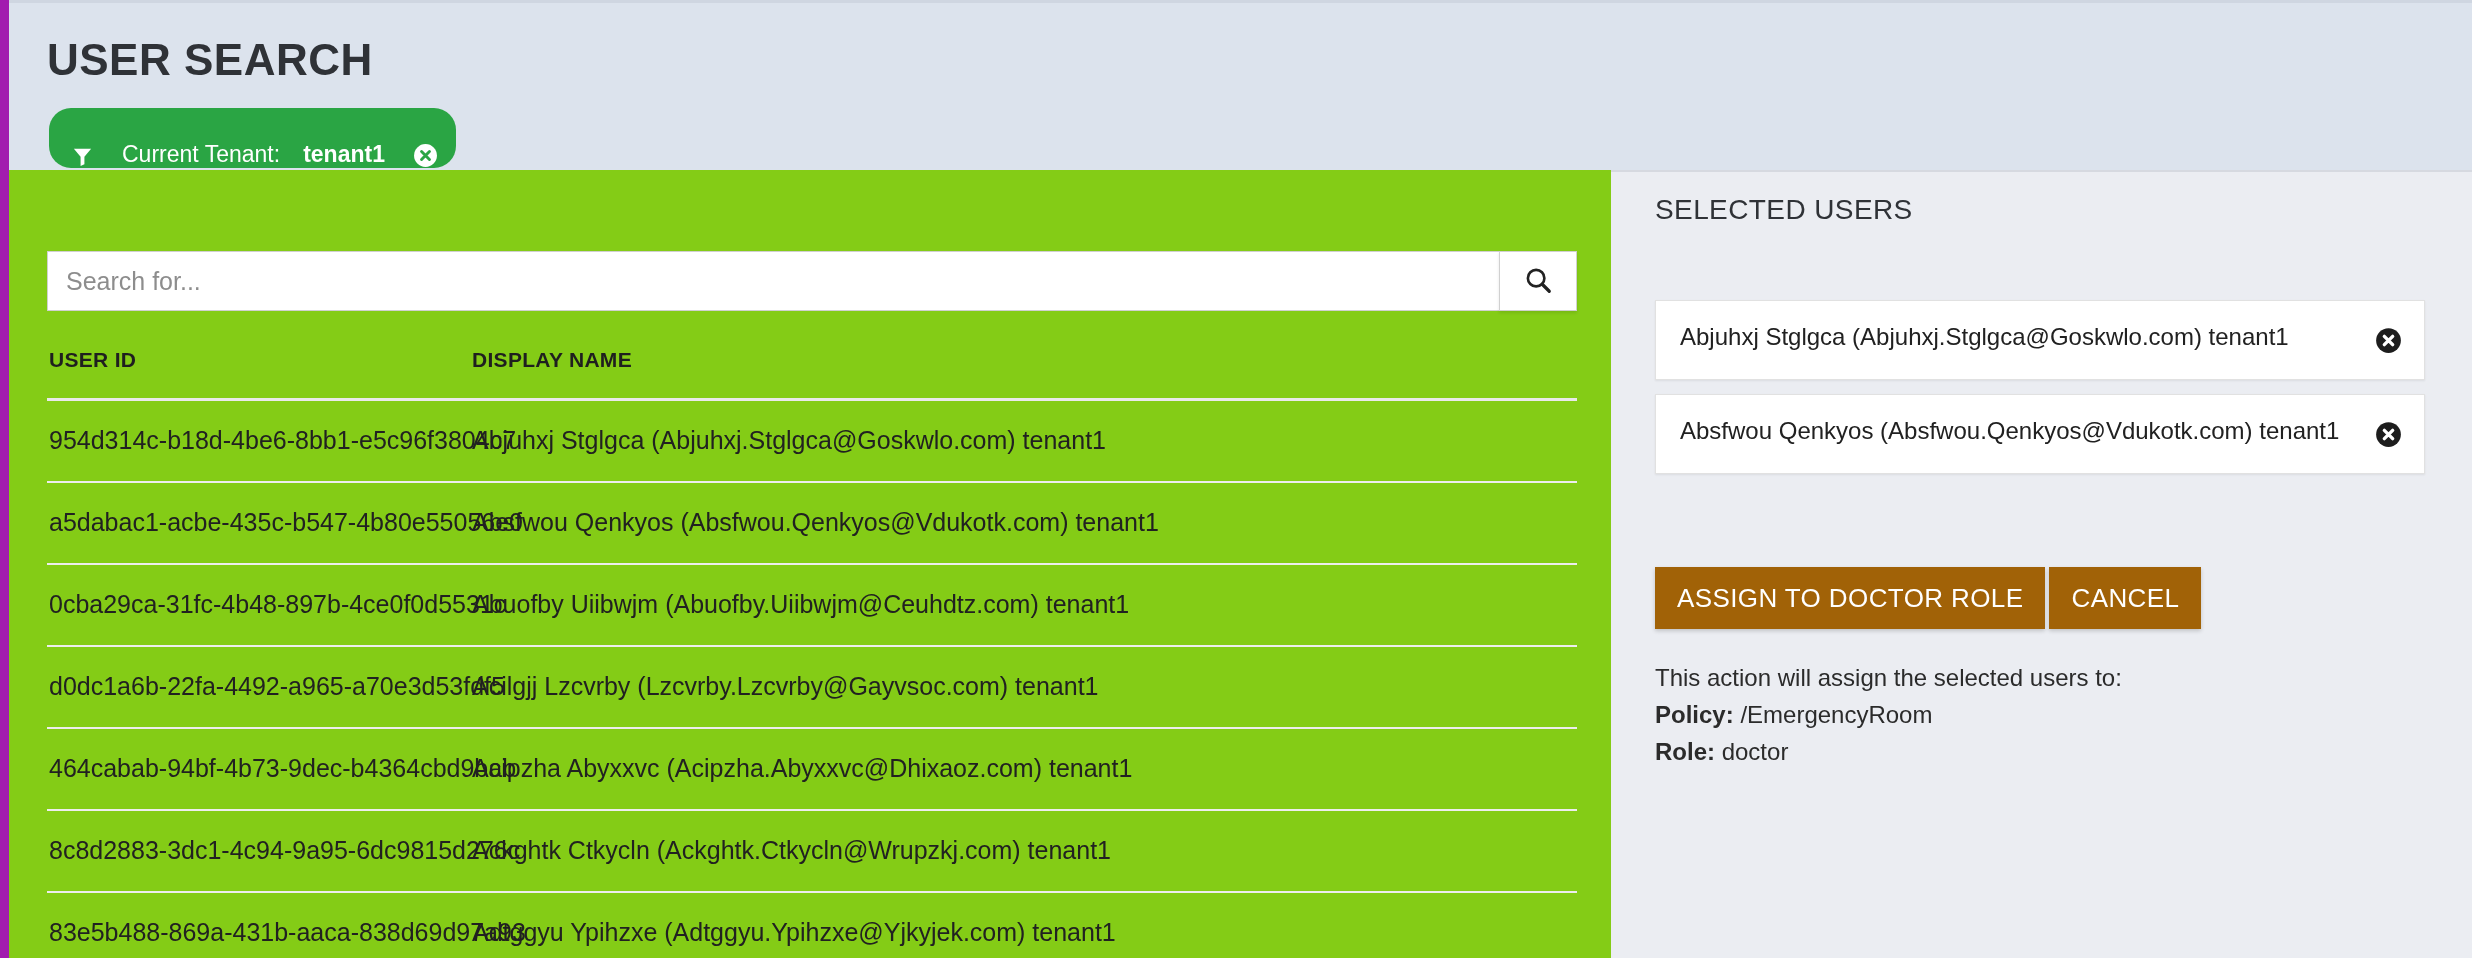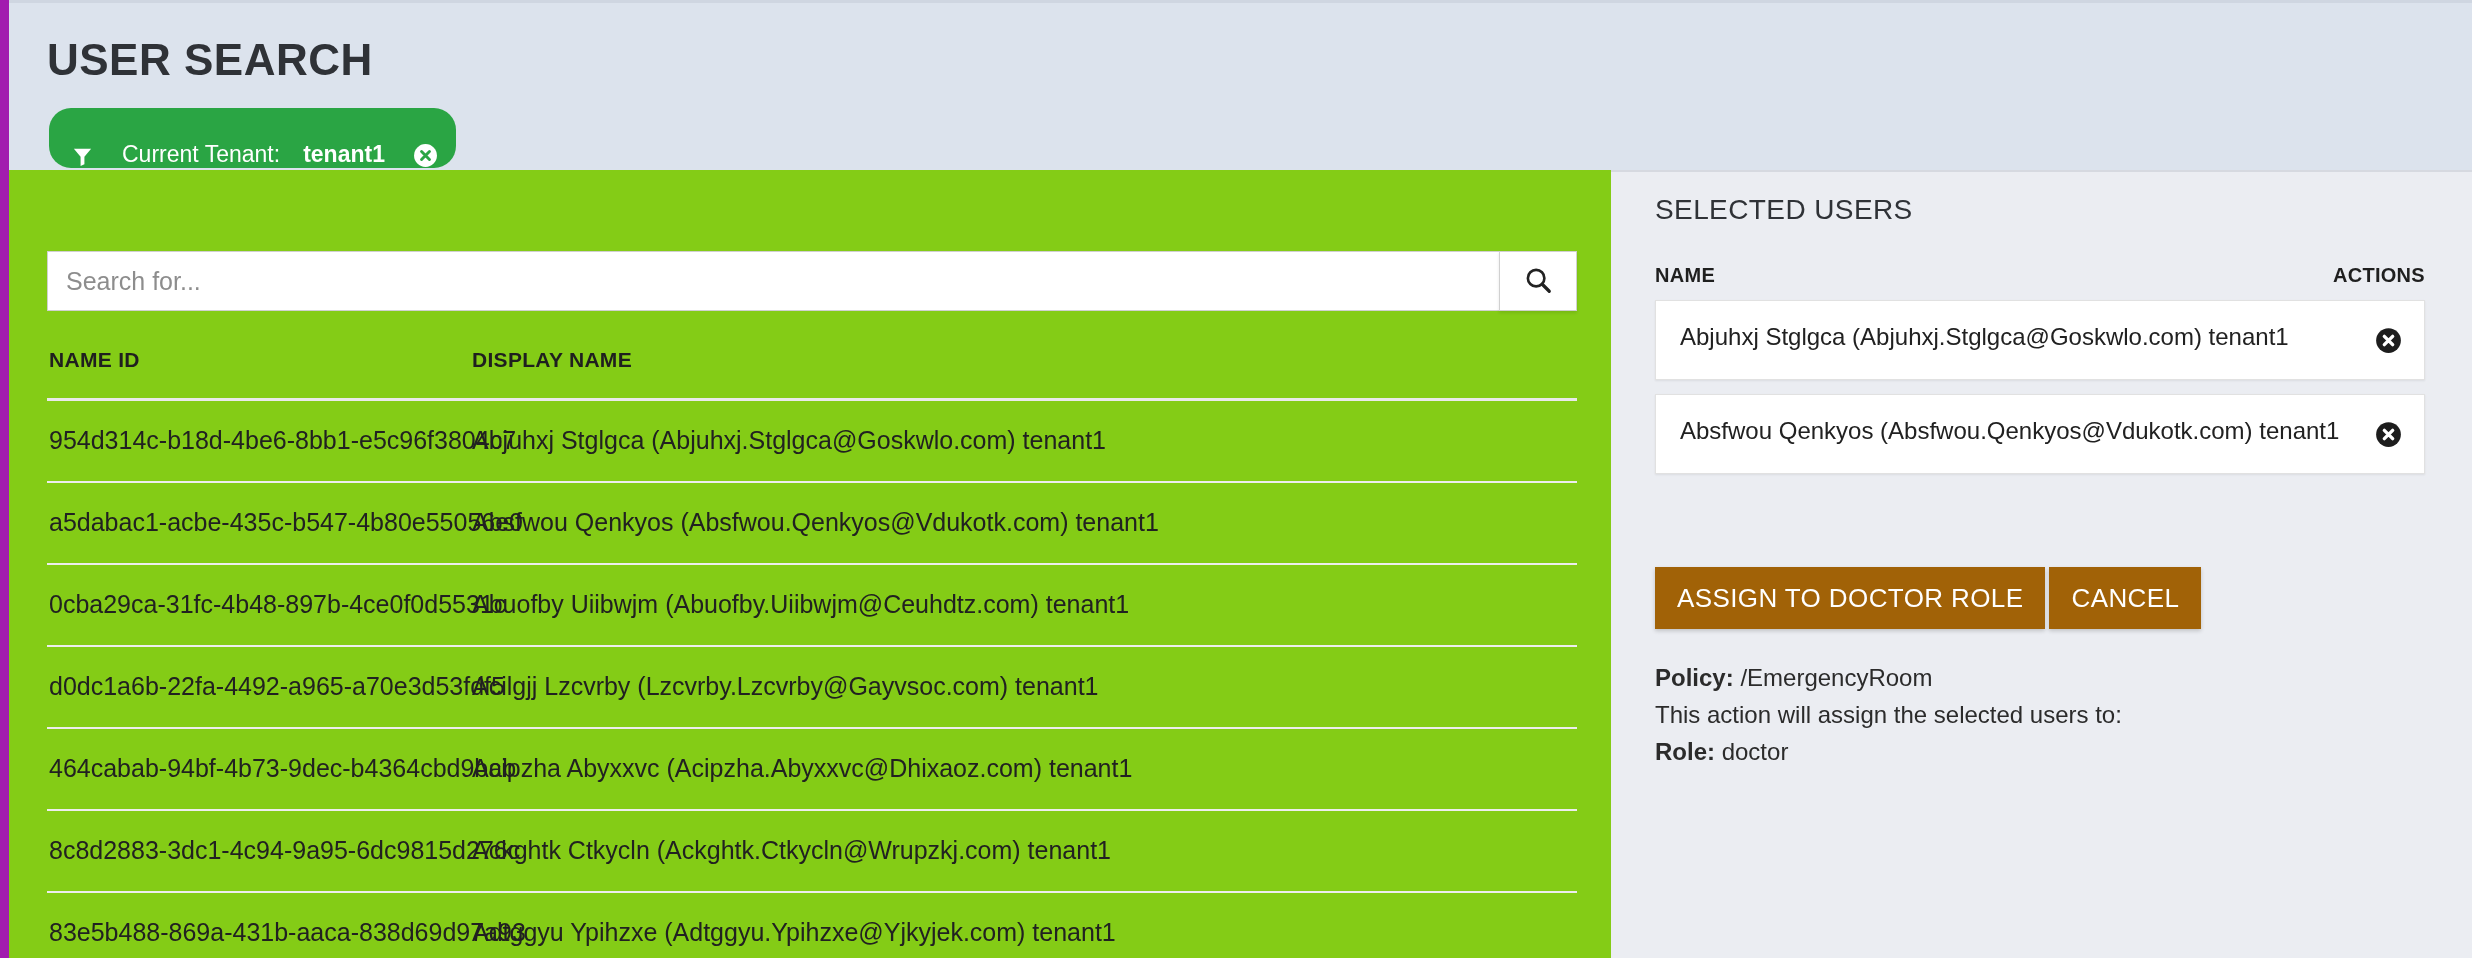--- a/index.html
+++ b/index.html
@@ -246,21 +246,21 @@
             <circle cx="10.5" cy="10.5" r="6.6" fill="none" stroke="#222222" stroke-width="2.1"></circle>
             <path d="M15.4 15.4L21 21" stroke="#222222" stroke-width="2.6" stroke-linecap="round"></path>
           </svg>
         </span>
       </button>
     </div>
 
     <table class="user-table">
       <thead>
         <tr>
-          <th class="col-userid">NAME ID</th>
+          <th class="col-userid">USER ID</th>
           <th class="col-display">DISPLAY NAME</th>
         </tr>
       </thead>
       <tbody>
           <tr>
             <td class="col-userid">954d314c-b18d-4be6-8bb1-e5c96f3804c7</td>
             <td class="col-display">Abjuhxj Stglgca (Abjuhxj.Stglgca@Goskwlo.com) tenant1</td>
           </tr>
           <tr>
             <td class="col-userid">a5dabac1-acbe-435c-b547-4b80e55056e0</td>
@@ -287,24 +287,20 @@
             <td class="col-display">Adtggyu Ypihzxe (Adtggyu.Ypihzxe@Yjkyjek.com) tenant1</td>
           </tr>
         </tbody>
     </table>
   </div>
 
   <div class="right-pane">
 
     <div class="selected-title">SELECTED USERS</div>
 
-    <div class="selected-head">
-      <span>NAME</span>
-      <span>ACTIONS</span>
-    </div>
 
     <div class="selected-list">
         <div class="selected-card">
           <div class="card-name">Abjuhxj Stglgca (Abjuhxj.Stglgca@Goskwlo.com) tenant1</div>
           <span class="card-remove"><svg width="27" height="27" viewBox="0 0 24 24" aria-hidden="true">
               <circle cx="12" cy="12" r="11" fill="#1d1d1d"></circle>
               <path d="M8.3 8.3l7.4 7.4M15.7 8.3l-7.4 7.4" stroke="#ffffff" stroke-width="3" stroke-linecap="round"></path>
             </svg></span>
         </div>
         <div class="selected-card">
@@ -315,25 +311,25 @@
             </svg></span>
         </div>
       </div>
 
     <div class="action-row">
       <button class="btn">ASSIGN TO DOCTOR ROLE</button>
       <button class="btn">CANCEL</button>
     </div>
 
     <div class="assign-note">
+      <div>This action will assign the selected users to:</div>
       <div>
         <b>Policy:</b>
         <span>/EmergencyRoom</span>
       </div>
-      <div>This action will assign the selected users to:</div>
       <div>
         <b>Role:</b>
         <span>doctor</span>
       </div>
     </div>
 
   </div>
 </div>
 
 </body></html>

